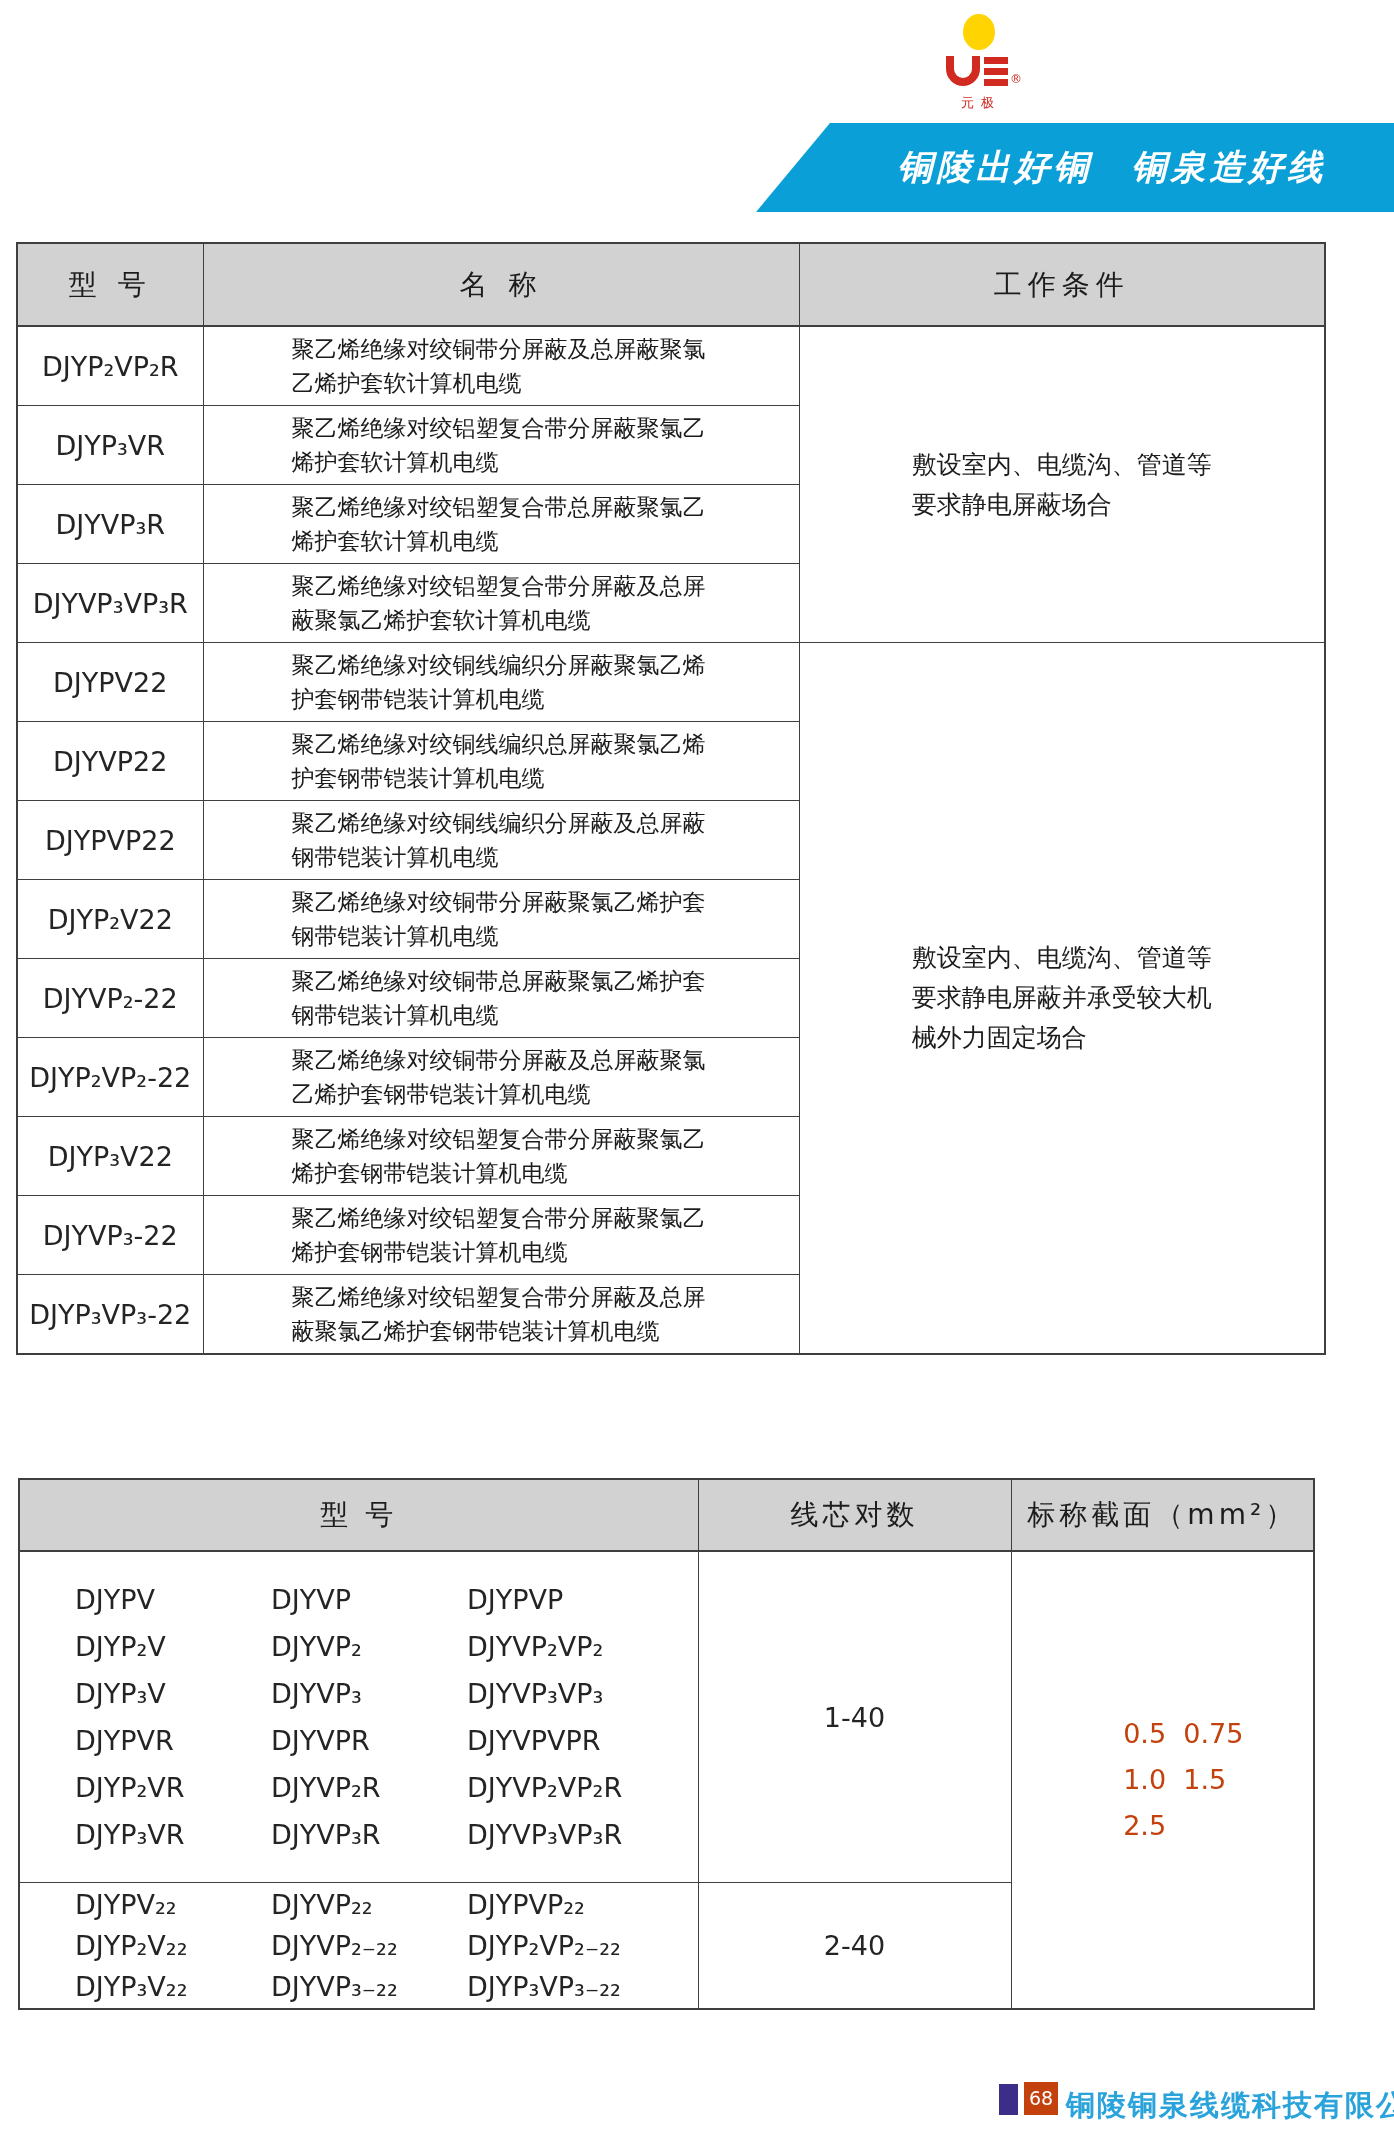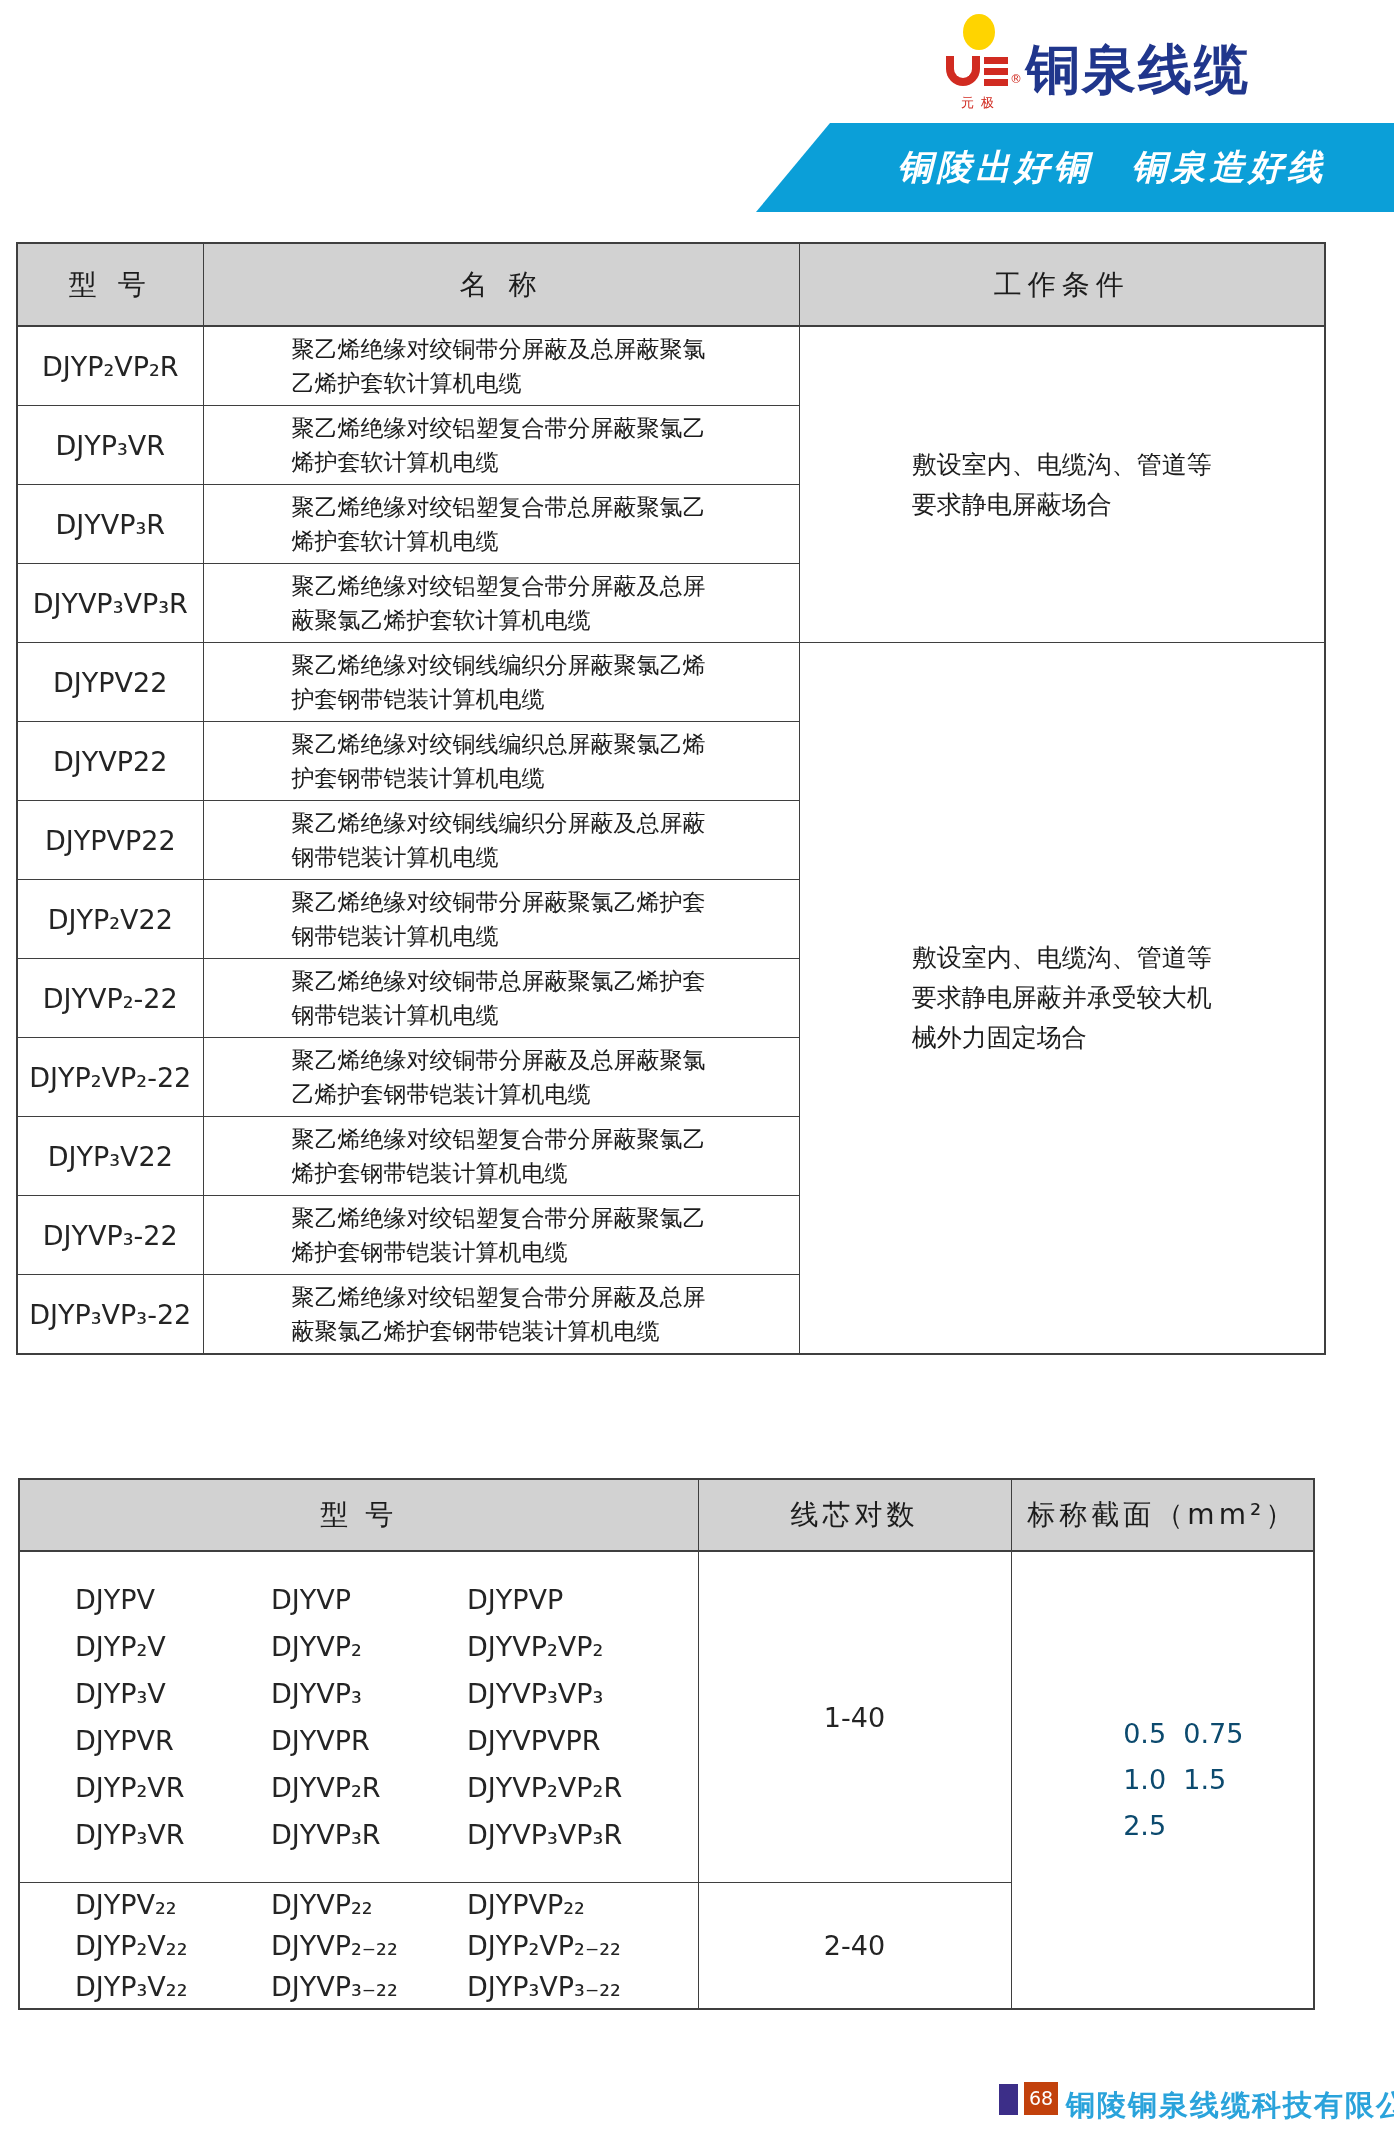--- a/index.html
+++ b/index.html
@@ -48,21 +48,21 @@
   .t2 th{height:68px;background:#d2d2d2;font-size:28px;font-weight:normal;color:#1c1c1c;
          letter-spacing:4px;border-bottom:2px solid #3f3f3f;}
   .t2 .g1-cell{height:328px;vertical-align:middle;}
   .t2 .g2-cell{height:121px;vertical-align:middle;}
   .mgrid{display:grid;grid-template-columns:196px 196px auto;padding-left:54px;}
   .mcell{font-size:27px;line-height:47px;color:#242424;white-space:nowrap;}
   .mgrid.compact .mcell{line-height:41px;}
   .pairs-cell{text-align:center;font-size:27px;color:#242424;vertical-align:middle;}
   .sect-cell{vertical-align:middle;text-align:center;}
   .sect-block{display:inline-block;text-align:left;}
-  .sect-line{font-size:27px;line-height:46px;color:#0c4a6e;white-space:pre;margin-left:42px;}
+  .sect-line{font-size:27px;line-height:46px;color:#c2410c;white-space:pre;margin-left:42px;}
 
   
   .f-purple{position:absolute;left:999px;top:2084px;width:19px;height:31px;background:#3c2e88;}
   .f-blue{position:absolute;left:1024px;top:2082px;width:34px;height:33px;background:#c2410c;
           color:#fff;font-size:19px;text-align:center;line-height:33px;}
   .f-company{position:absolute;left:1066px;top:2086px;font-size:29px;color:#2aa3db;
              font-weight:bold;letter-spacing:2px;white-space:nowrap;}
 </style>
 </head>
 <body>
@@ -71,21 +71,20 @@
 
   <div class="logo">
     <div class="logo-circle"></div>
     <div class="logo-cup"></div>
     <div class="logo-bar b1"></div>
     <div class="logo-bar b2"></div>
     <div class="logo-bar b3"></div>
     <div class="logo-reg">®</div>
     <div class="logo-sub">元极</div>
   </div>
-  <div class="brand">铜泉线缆</div>
 
   <div class="banner">
     <div class="banner-text">铜陵出好铜　铜泉造好线</div>
   </div>
 
   <table class="t1">
     <colgroup>
         <col style="width:186px">
         <col style="width:596px">
         <col style="width:526px">

